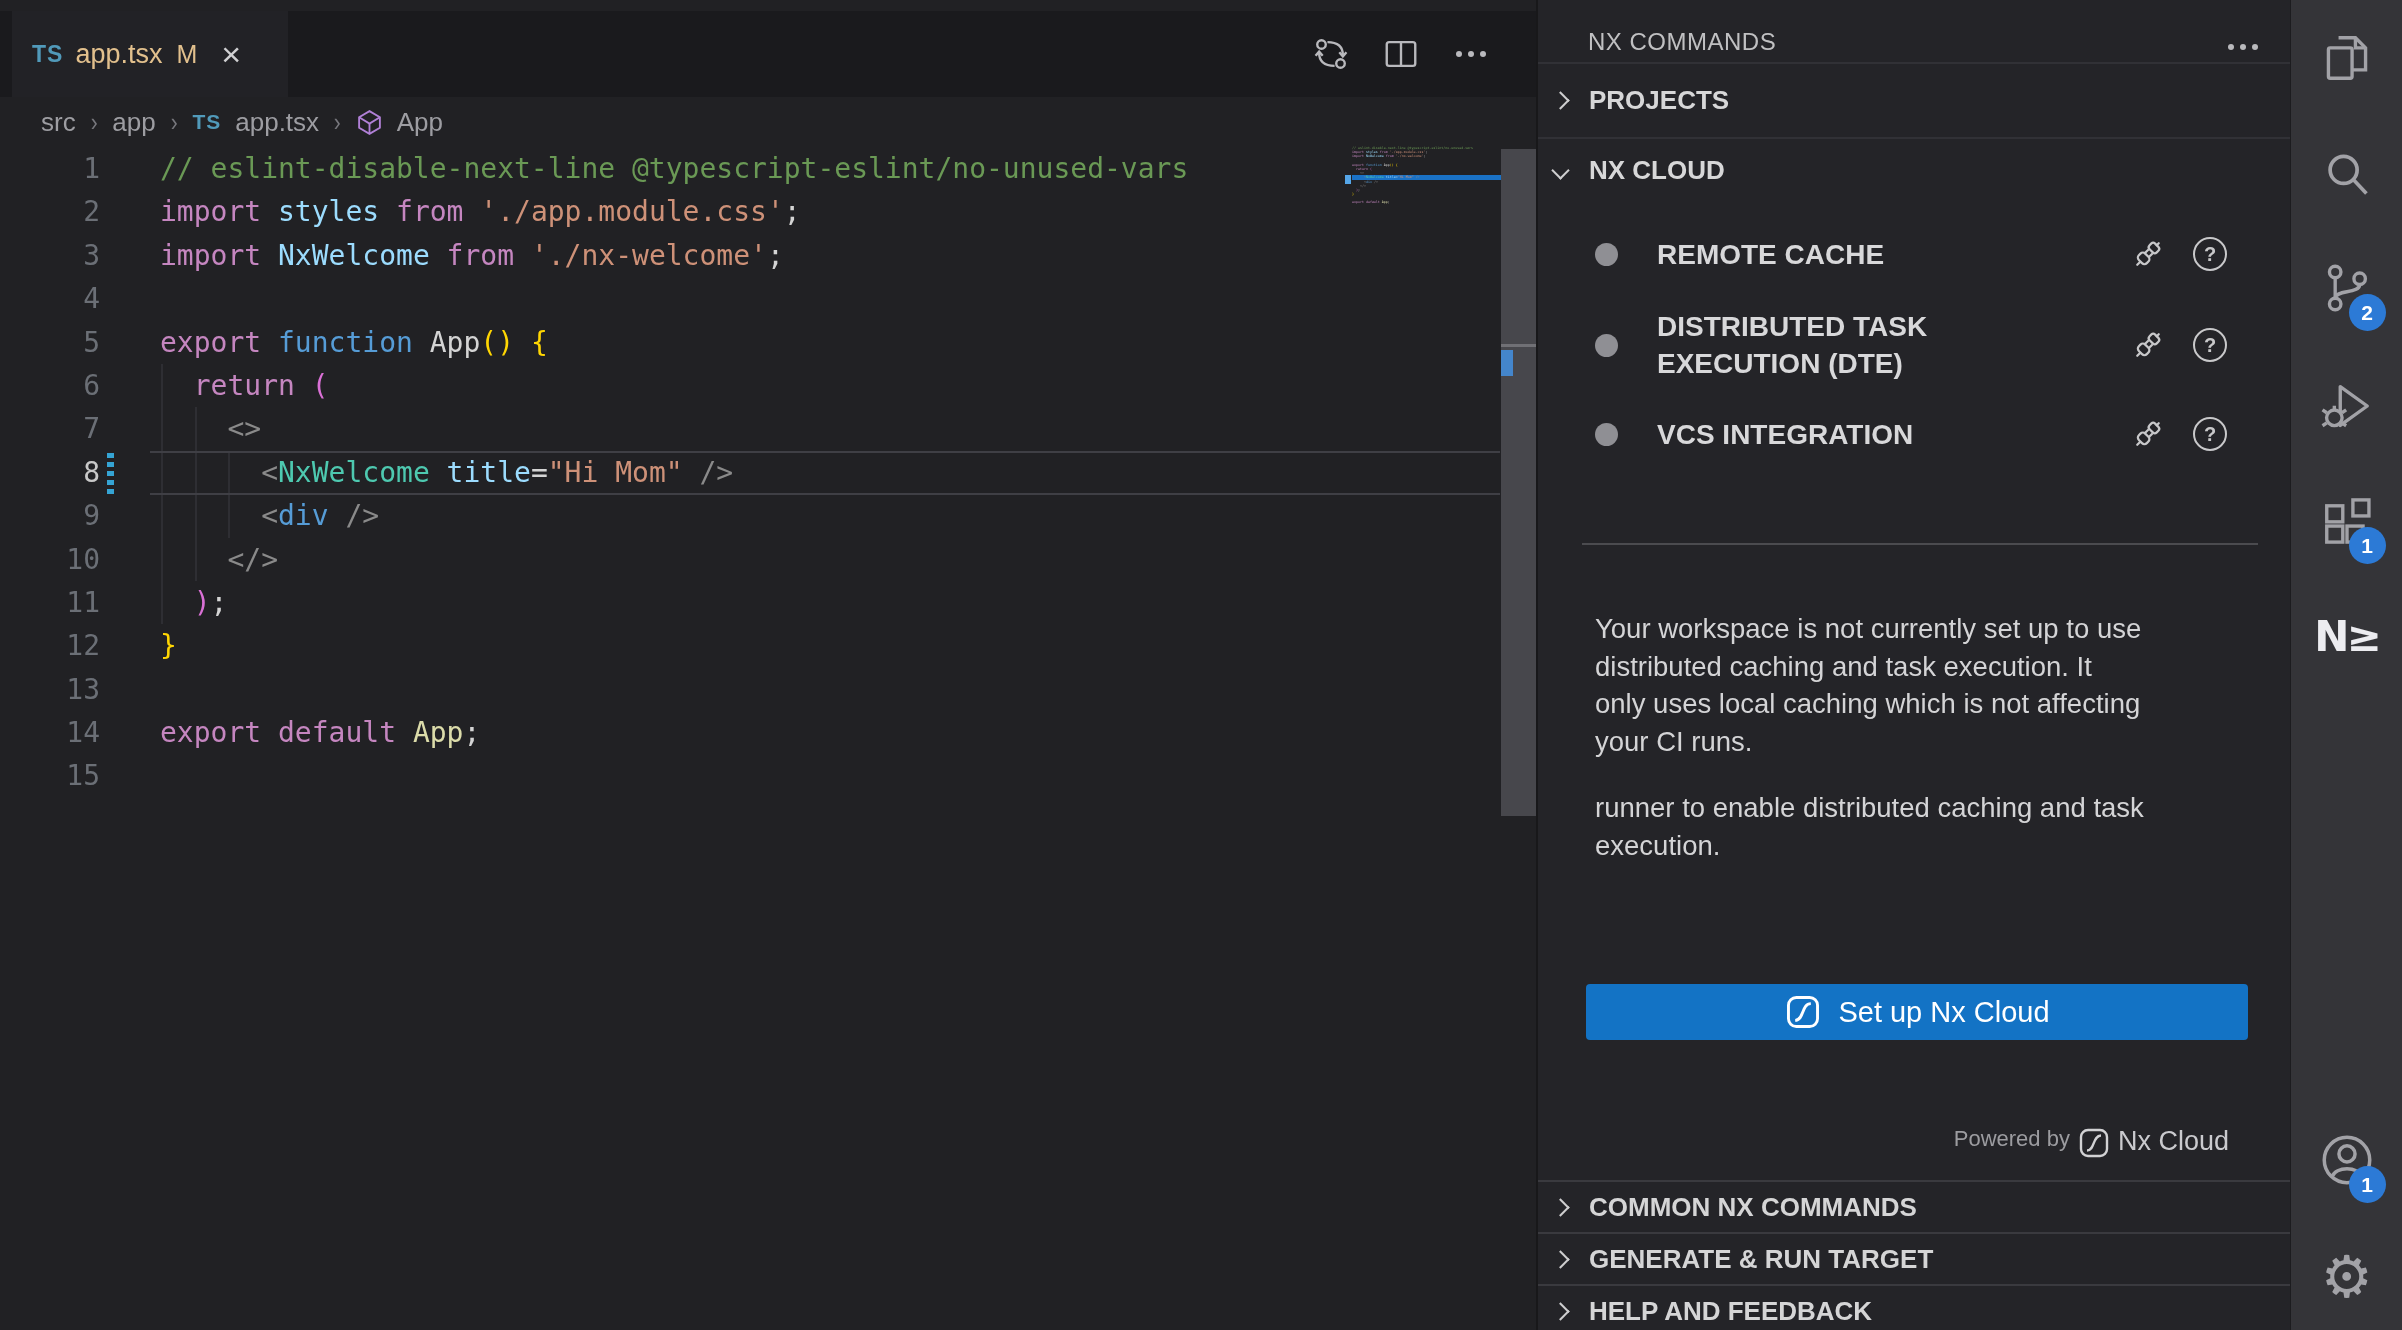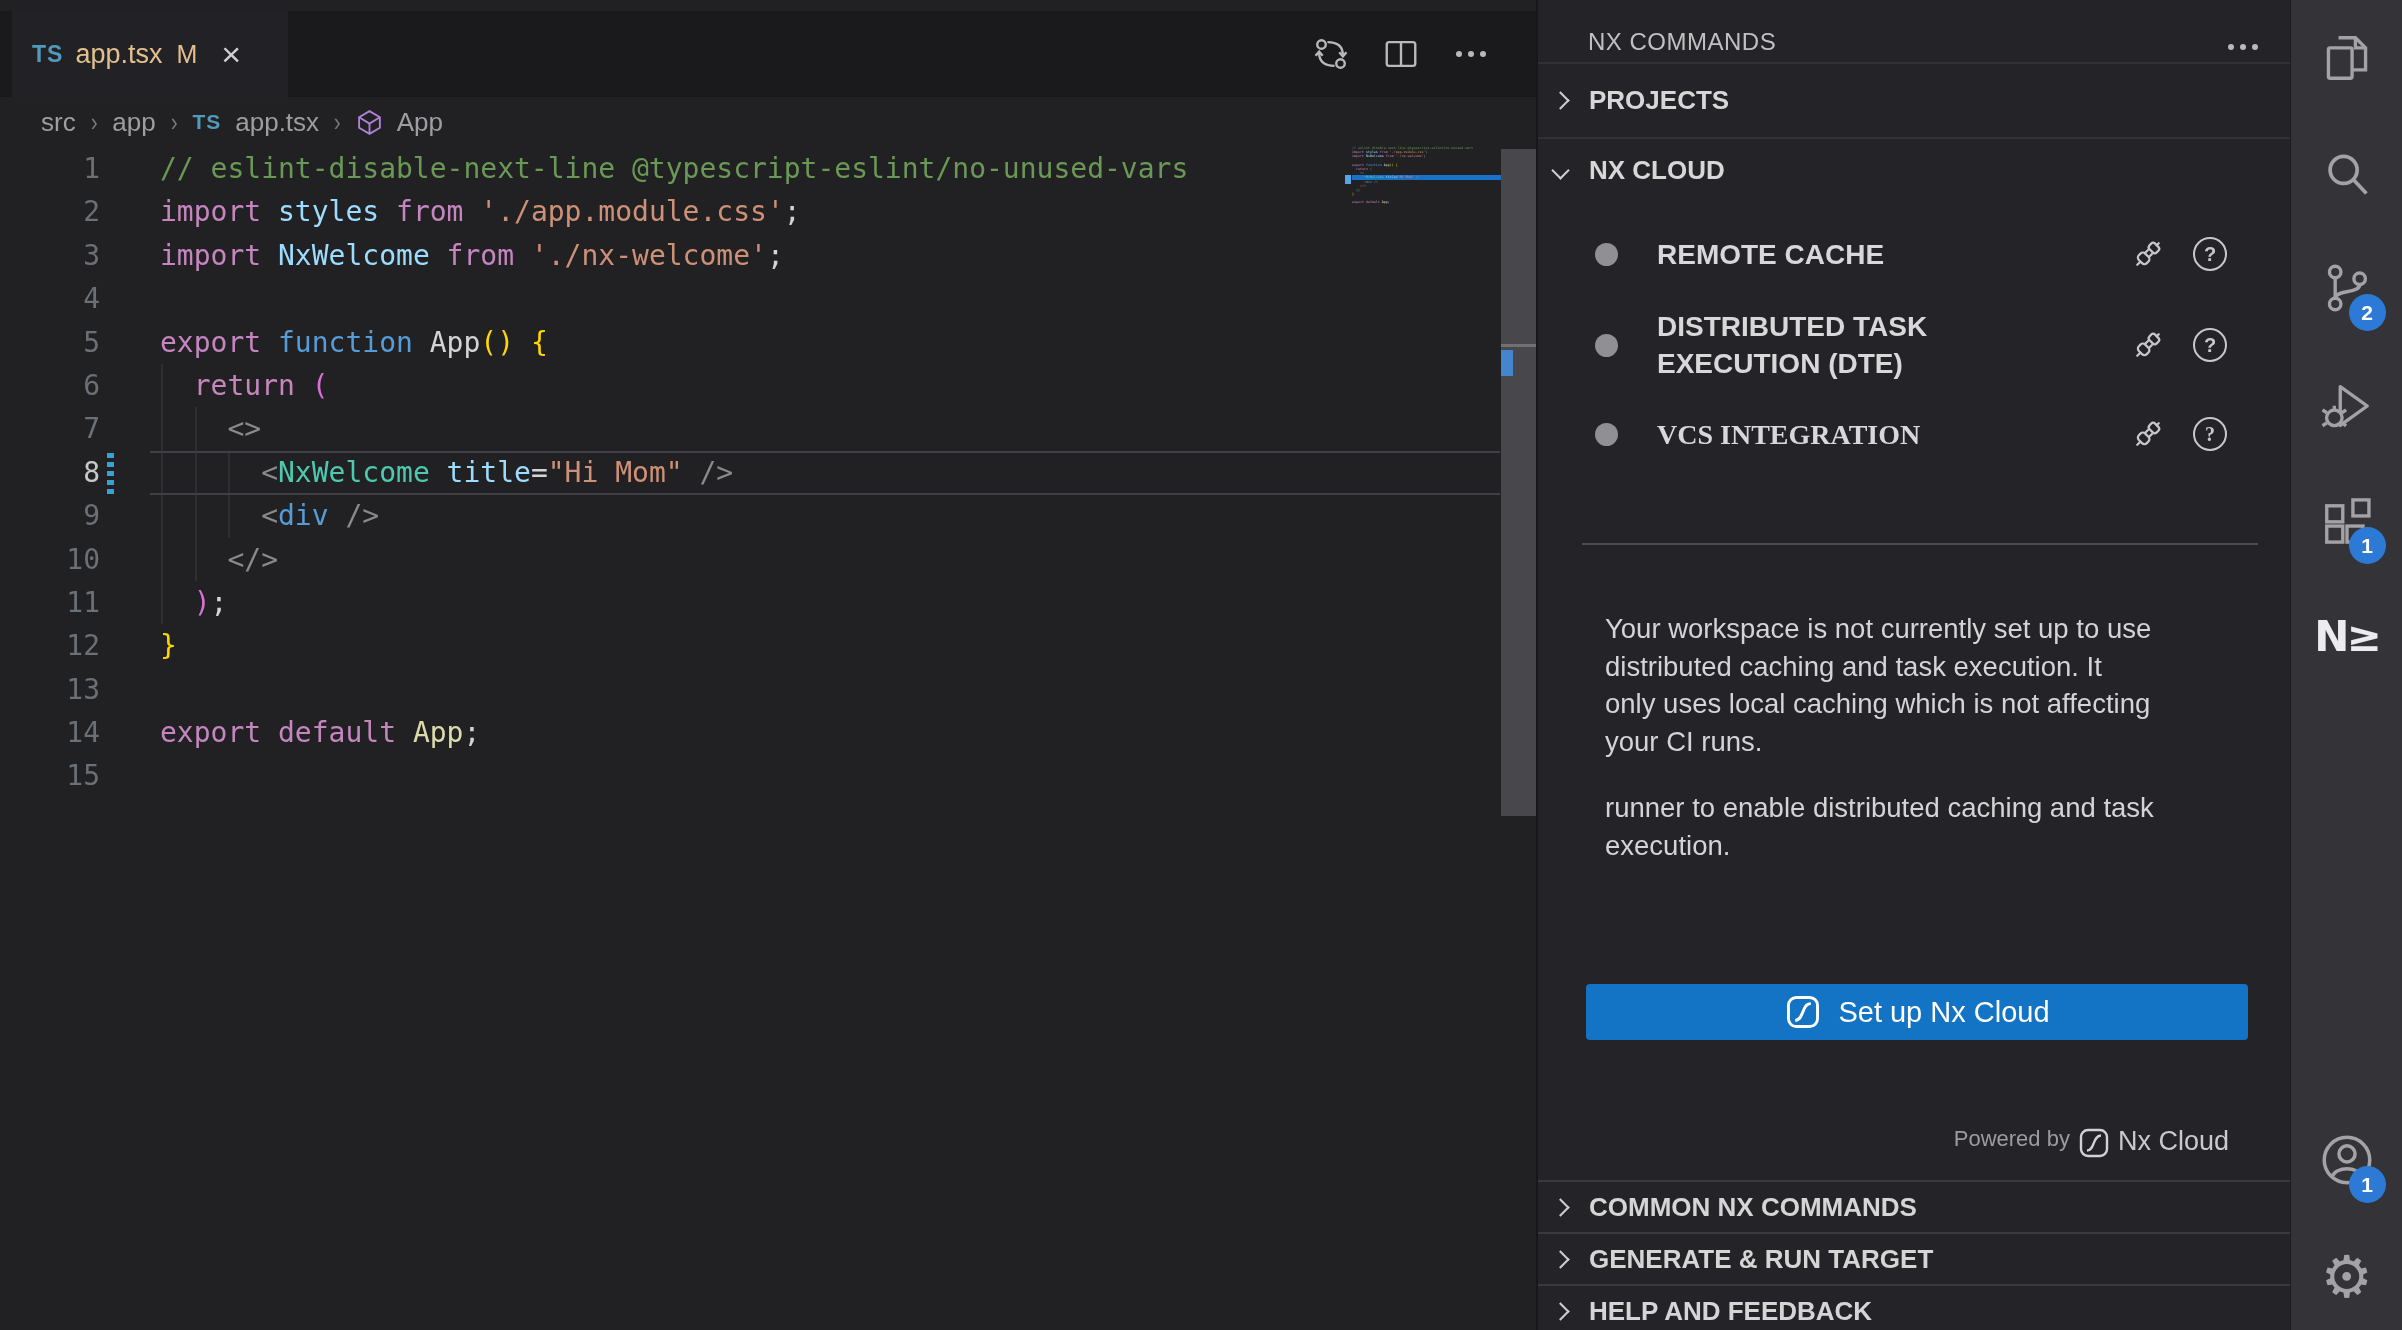--- a/index.html
+++ b/index.html
@@ -67,21 +67,21 @@
   .row-nxcloud{top:137px;height:65px;}
   .cloud-item{position:absolute;left:0;width:754px;}
   .ci-dot{position:absolute;left:57px;width:23px;height:23px;border-radius:50%;background:#8f8f94;top:50%;margin-top:-11.5px;}
   .ci-label{position:absolute;left:119px;top:50%;transform:translateY(-50%);max-width:350px;
             font-weight:700;font-size:28px;color:#d8d8da;line-height:37px;}
   .ci-plug{position:absolute;left:592px;top:50%;margin-top:-18px;width:36px;height:36px;color:#c8c8ca;cursor:pointer;}
   .ci-q{position:absolute;left:655px;top:50%;margin-top:-17px;width:34px;height:34px;border:2.5px solid #c8c8ca;
         border-radius:50%;box-sizing:border-box;color:#c8c8ca;font-size:20px;font-weight:700;
         display:flex;align-items:center;justify-content:center;cursor:pointer;}
   .panel-divider{position:absolute;left:44px;top:543px;width:676px;height:2px;background:#4b4b4f;}
-  .para{position:absolute;left:67px;width:690px;font-size:27.5px;line-height:37.5px;color:#d4d4d6;}
+  .para{position:absolute;left:57px;width:690px;font-size:27.5px;line-height:37.5px;color:#d4d4d6;}
   .para-1{top:610px;}
   .para-2{top:789px;}
   .setup-btn{position:absolute;left:48px;top:984px;width:662px;height:56px;background:#1373c5;
              border:none;border-radius:4px;color:#ffffff;font-size:29px;font-family:"Liberation Sans",sans-serif;
              display:flex;align-items:center;justify-content:center;gap:16px;cursor:pointer;}
   .powered{position:absolute;right:61px;top:1126px;height:42px;display:flex;align-items:flex-start;gap:7px;}
   .powered-prefix{font-size:22px;color:#9c9ca0;}
   .powered-brand{font-size:27px;color:#cacace;}
   .bottom-sections{position:absolute;left:0;top:1180px;width:754px;}
   .bsec{height:52px;border-top:2px solid #3a3a3f;display:flex;align-items:center;gap:22px;
@@ -246,21 +246,21 @@
                 <path d="M2.5 16 h3.5"></path>
                 <rect x="6.5" y="11" width="8" height="10" rx="3"></rect>
                 <path d="M15 13.5 h3.5 M15 18.5 h3.5"></path>
                 <rect x="20" y="11.5" width="7" height="9" rx="2.5"></rect>
                 <path d="M27 16 h2.5"></path>
               </g>
             </svg>
           </span>
           <span class="ci-q">?</span>
         </div>
-        <div class="cloud-item" style="top: 402px; height: 64px; font-family: Liberation Serif, serif;">
+        <div class="cloud-item" style="top: 402px; height: 64px;">
           <span class="ci-dot"></span>
           <span class="ci-label">VCS INTEGRATION</span>
           <span class="ci-plug">
             <svg width="36" height="36" viewBox="0 0 32 32">
               <g fill="none" stroke="currentColor" stroke-width="2" stroke-linecap="round" transform="rotate(-45 16 16)">
                 <path d="M2.5 16 h3.5"></path>
                 <rect x="6.5" y="11" width="8" height="10" rx="3"></rect>
                 <path d="M15 13.5 h3.5 M15 18.5 h3.5"></path>
                 <rect x="20" y="11.5" width="7" height="9" rx="2.5"></rect>
                 <path d="M27 16 h2.5"></path>

